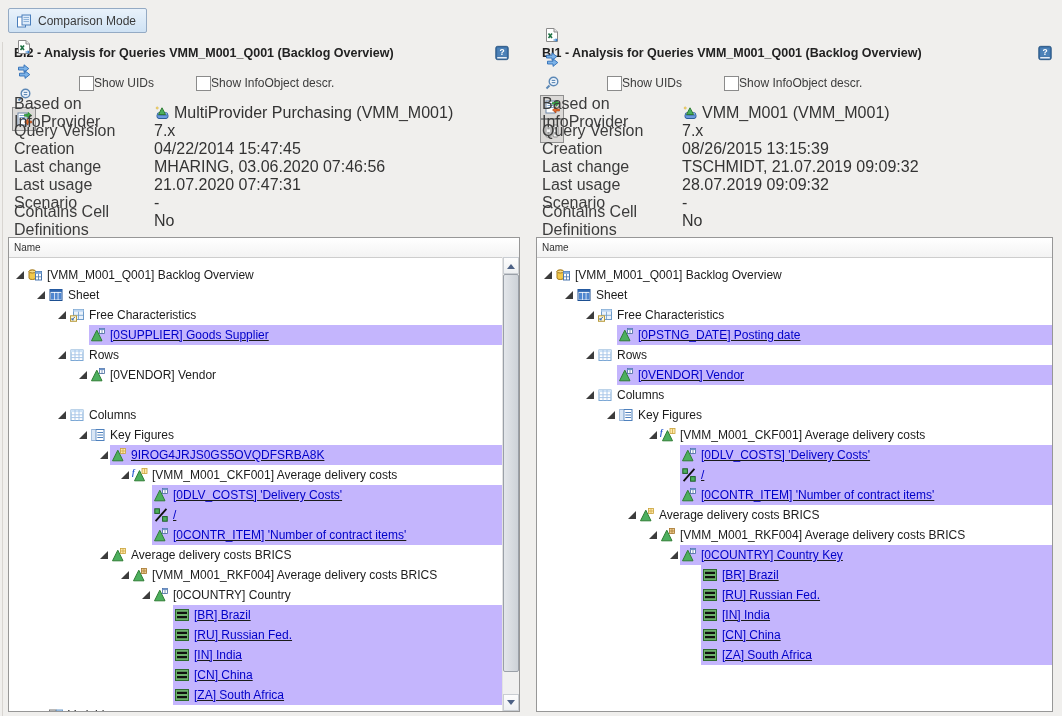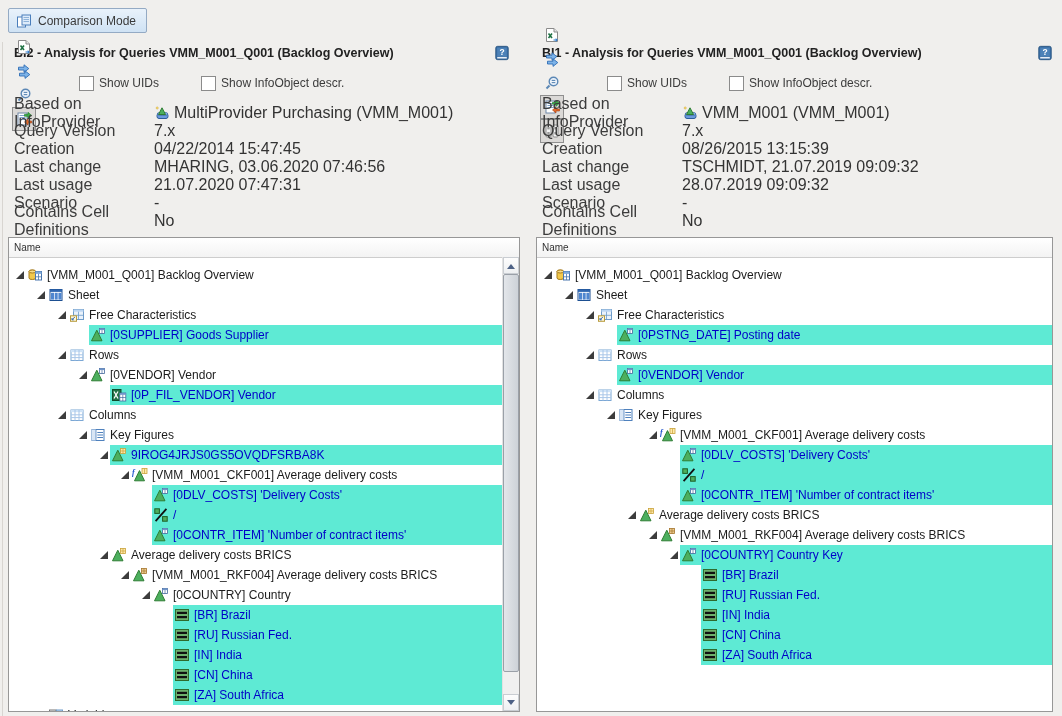--- a/index.html
+++ b/index.html
@@ -31,21 +31,21 @@
   }
   .help{position:absolute;top:0;width:18px;height:18px;}
   .p0 .help{right:10px;} .p1 .help{right:0px;}
 
   .toolbar{position:absolute;top:26px;left:4px;height:26px;display:flex;align-items:center;}
   .tbtn{
     width:24px;height:24px;display:flex;align-items:center;justify-content:center;
     background:transparent;border:1px solid transparent;margin-right:1px;padding:0;
   }
   .tbtn.pressed{background:#dbd9d7;border:1px solid #8f8f8f;}
-  .cb-group{display:flex;align-items:center;margin-left:12px;gap:5px;font-size:12px;color:#3b3b3b;white-space:nowrap;padding-left:30px;}
+  .cb-group{display:flex;align-items:center;margin-left:12px;font-size:12px;color:#3b3b3b;white-space:nowrap;padding-left:30px;}
   .checkbox{width:13px;height:13px;background:#fff;border:1px solid #8b8b8b;display:inline-block;}
 
   .info-grid{position:absolute;top:60px;left:6px;right:16px;font-size:16px;color:#3c3c3c;}
   .info-row{display:flex;height:18px;align-items:center;}
   .ilabel{width:140px;flex:0 0 140px;}
   .ival{display:flex;align-items:center;gap:4px;color:#333;}
 
   
   .tree{
     position:absolute;top:193px;height:475px;left:0;right:0;
@@ -56,21 +56,21 @@
     background:linear-gradient(#ffffff,#f3f3f3);border-bottom:1px solid #cdcdcd;
   }
   .tree-body{position:absolute;top:27px;bottom:0;left:0;overflow:hidden;}
   .p0 .tree-body{right:17px;}
   .p1 .tree-body{right:0;}
   .trow{display:flex;align-items:center;height:20px;font-size:12px;color:#1b1b1b;white-space:nowrap;}
   .indent{flex:0 0 auto;height:1px;}
   .expbox{flex:0 0 13px;display:flex;align-items:center;justify-content:center;}
   .expander{width:0;height:0;border:4px solid transparent;border-bottom-color:#3c3c3c;border-right-color:#3c3c3c;}
   .strip{flex:1 1 auto;display:flex;align-items:center;gap:4px;height:20px;padding-left:1px;}
-  .strip.hl{background:#5eead4;}
+  .strip.hl{background:#c4b5fd;text-decoration:underline;}
   .strip.hl .tlabel{color:#0000c8;}
   .tlabel{line-height:20px;}
   .icon{display:inline-flex;width:16px;height:16px;flex:0 0 16px;}
   .icon svg{display:block;}
 
   
   .vscroll{position:absolute;top:19px;right:0;bottom:0;width:17px;background:#f0f0f0;border-left:1px solid #e2e2e2;box-sizing:border-box;}
   .sbtn{position:absolute;left:0;width:16px;height:17px;background:linear-gradient(#fdfdfd,#eef0f2);border:1px solid #c9cdd2;box-sizing:border-box;display:flex;align-items:center;justify-content:center;}
   .sbtn.up{top:0;} .sbtn.down{bottom:0;}
   .arr-up{width:0;height:0;border:4px solid transparent;border-bottom:5px solid #4d6185;margin-top:-3px;}
@@ -316,33 +316,20 @@
                 <rect x="9.5" y="1.5" width="5" height="1.6" fill="#6f94c9"></rect>
                 <line x1="12" y1="3.1" x2="12" y2="6.5" stroke="#44699d" stroke-width="0.7"></line>
               </svg>
             </span>
             <span class="tlabel">[0VENDOR] Vendor</span>
           </span>
         </div>
         <div class="trow">
           <span class="indent" style="width: 88px;"></span>
           <span class="expbox"></span>
-          <span class="strip hl">
-            <span class="icon">
-              <svg width="16" height="16" viewBox="0 0 16 16">
-                <rect x="1.5" y="2.5" width="8.5" height="11" fill="#1f7244" stroke="#0f4a2a"></rect>
-                <path d="M3 4.5 l4 7 M7 4.5 l-4 7" stroke="#fff" stroke-width="1.3"></path>
-                <rect x="8.8" y="6" width="6" height="8" fill="#fff" stroke="#44699d" stroke-width="0.8"></rect>
-                <rect x="8.8" y="6" width="6" height="1.8" fill="#6f94c9"></rect>
-                <line x1="11.8" y1="7.8" x2="11.8" y2="14" stroke="#44699d" stroke-width="0.7"></line>
-                <line x1="8.8" y1="10.5" x2="14.8" y2="10.5" stroke="#44699d" stroke-width="0.7"></line>
-              </svg>
-            </span>
-            <span class="tlabel">[0P_FIL_VENDOR] Vendor</span>
-          </span>
         </div>
         <div class="trow">
           <span class="indent" style="width: 46px;"></span>
           <span class="expbox">
             <span class="expander"></span>
           </span>
           <span class="strip">
             <span class="icon">
               <svg width="16" height="16" viewBox="0 0 16 16">
                 <rect x="2" y="3" width="12" height="10.5" fill="#fff" stroke="#7ba7d4"></rect>

